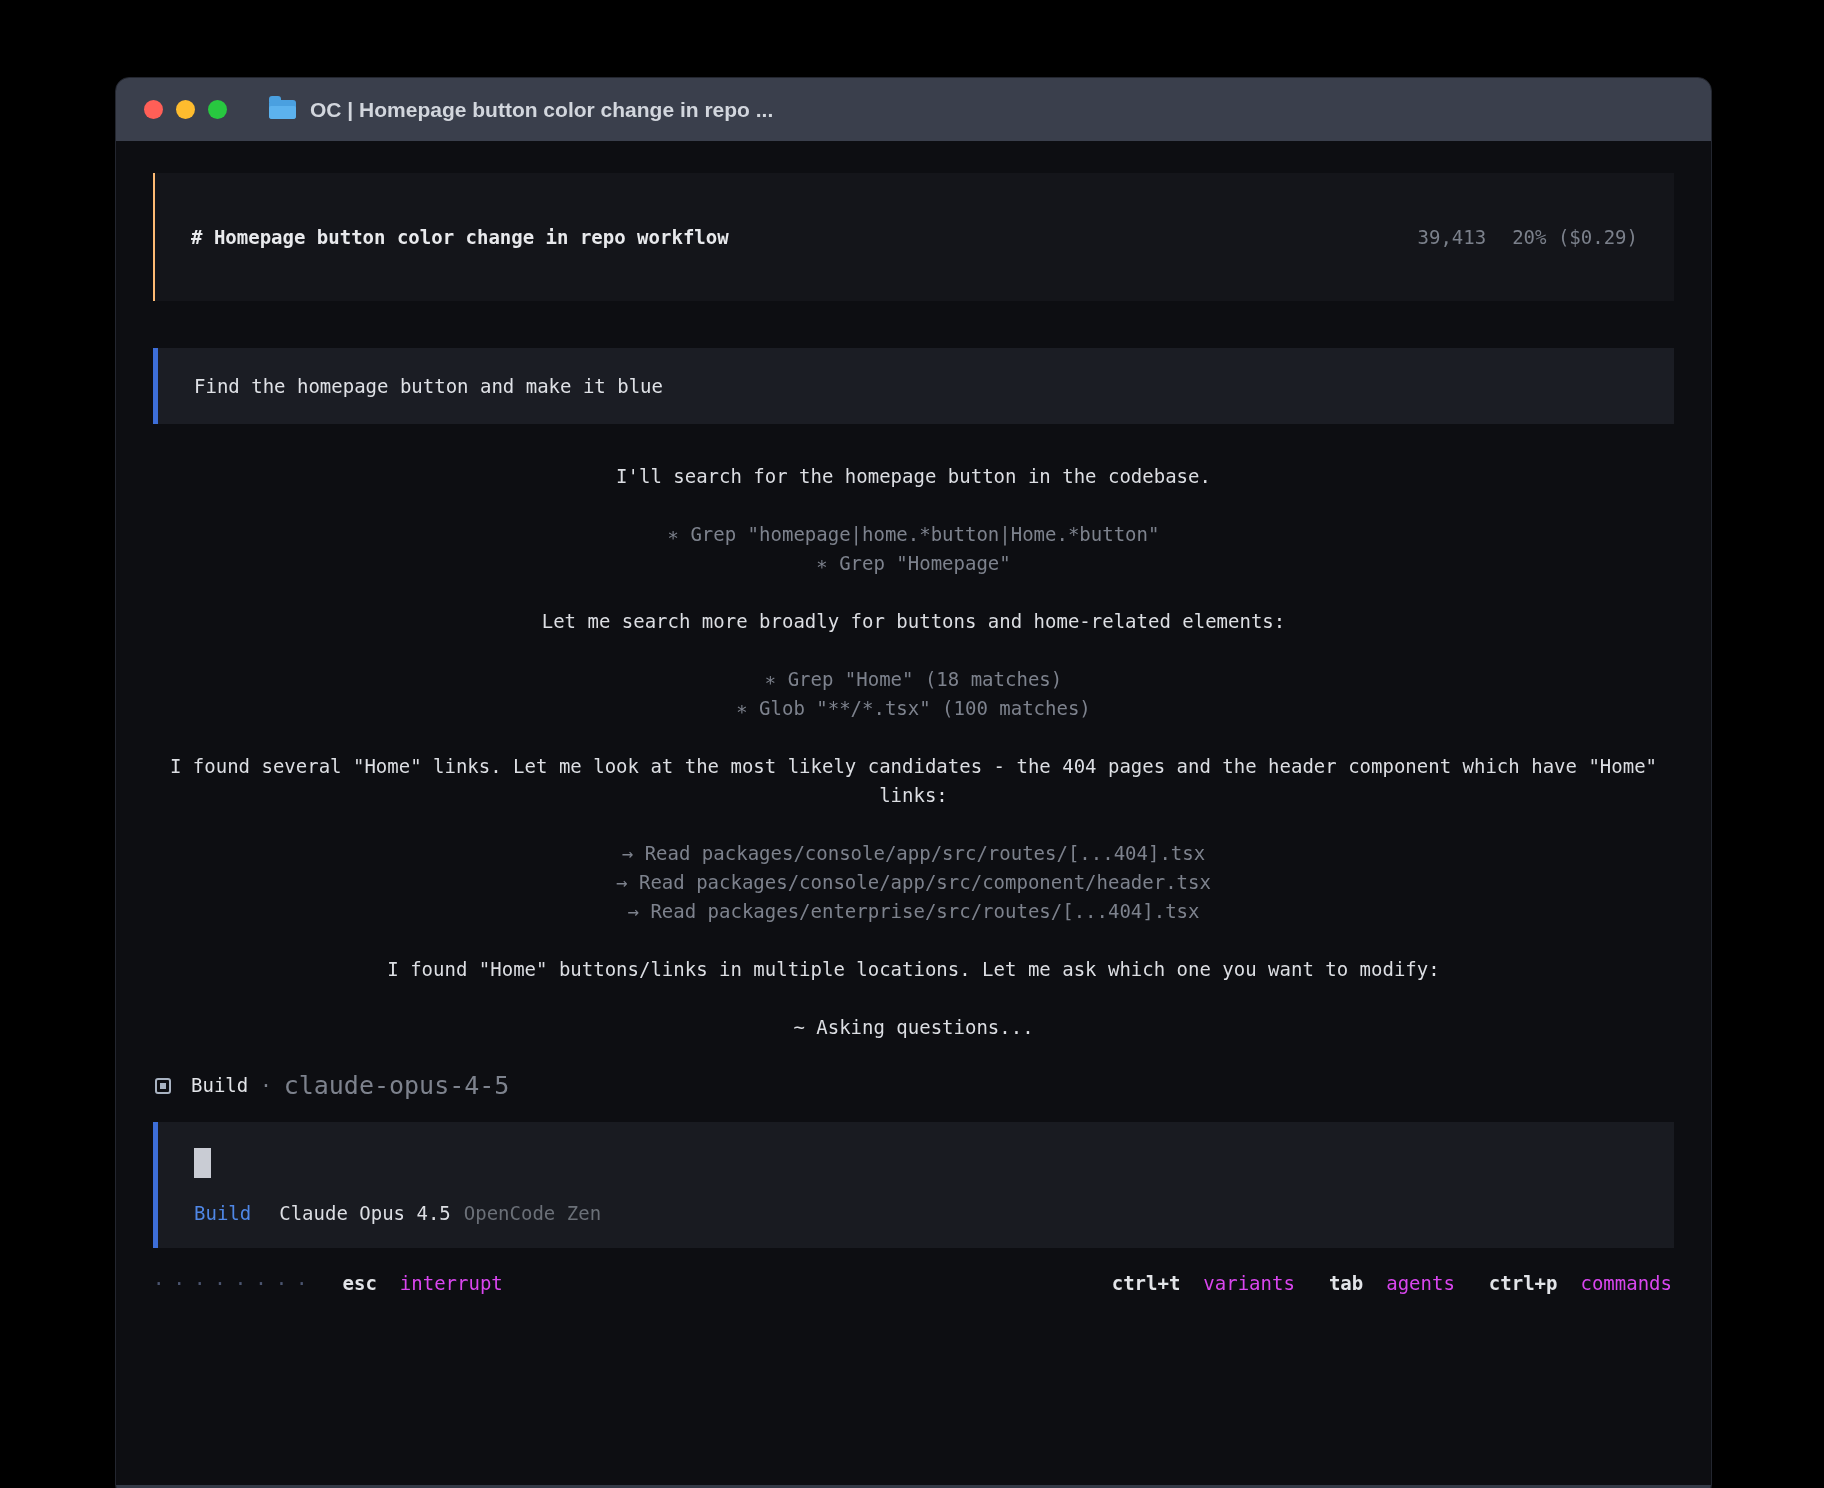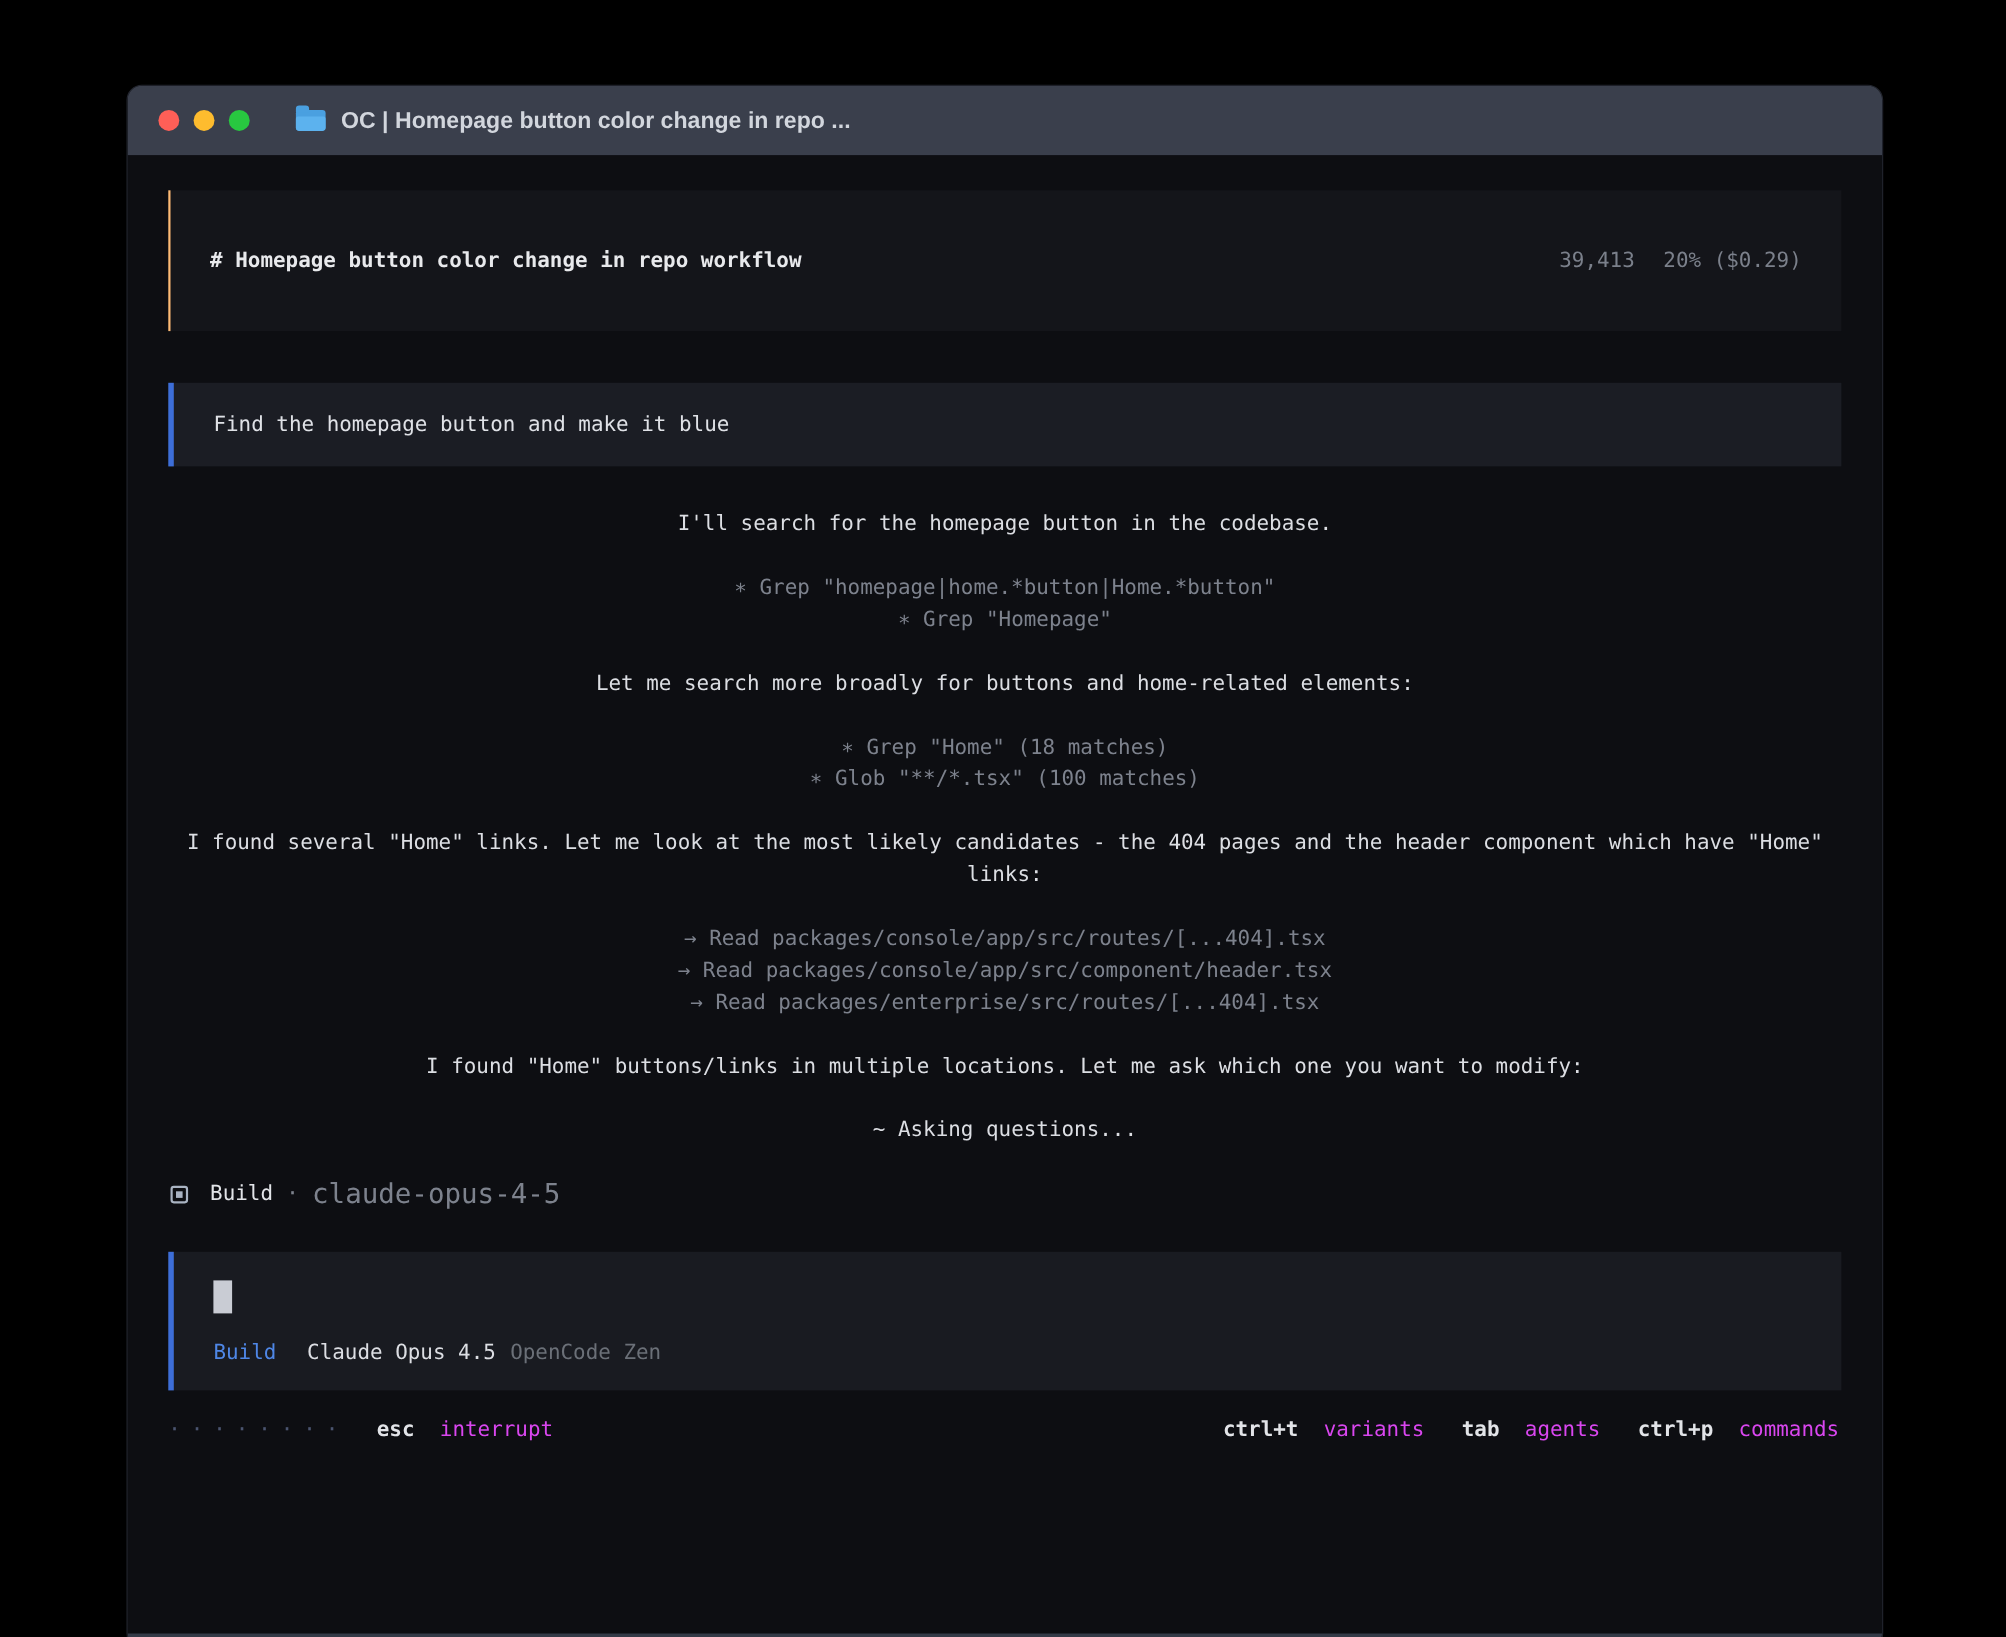--- a/index.html
+++ b/index.html
@@ -71,21 +71,21 @@
   .build-icon::after {
     content:""; position:absolute; left:50%; top:50%; width:6px; height:6px;
     transform:translate(-50%,-50%); background:#a9b3c2;
   }
   .agent-status .label { color:#e2e4e8; font-size:19px; }
   .agent-status .sep { color:#7d828d; font-size:19px; margin:0 12px; }
   .agent-status .model { color:#7d828d; font-size:25px; }
 
   
   .input-box {
-    margin-top:38px; background:#191b21; border-left:5px solid #3d6ed8;
+    margin-top:22px; background:#191b21; border-left:5px solid #3d6ed8;
     padding:26px 36px 24px 36px;
   }
   .cursor-block { width:17px; height:30px; background:#c9ccd4; }
   .mode-row { margin-top:24px; font-size:19px; }
   .mode-row .mode { color:#4f87e6; margin-right:28px; }
   .mode-row .model { color:#dcdee3; margin-right:13px; }
   .mode-row .provider { color:#6b7078; }
 
   
   .footer {

